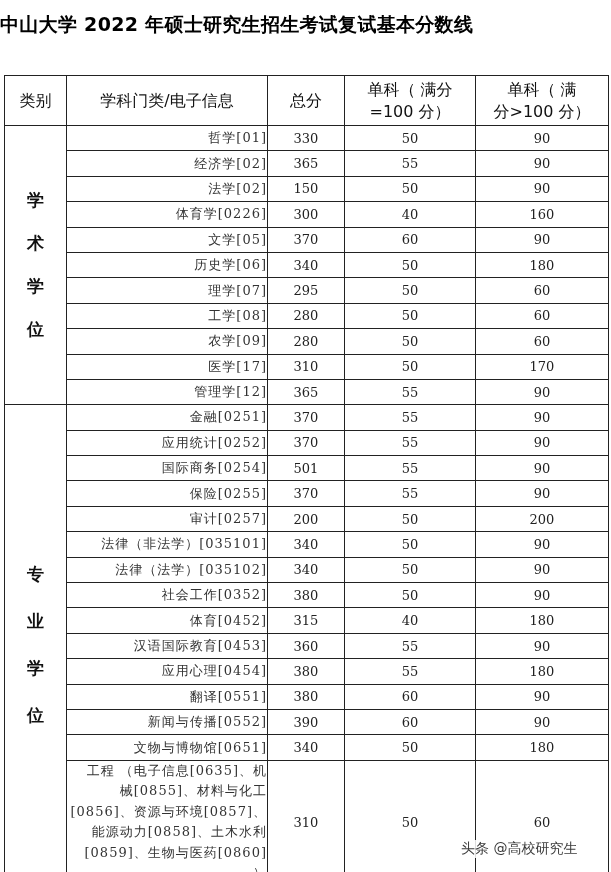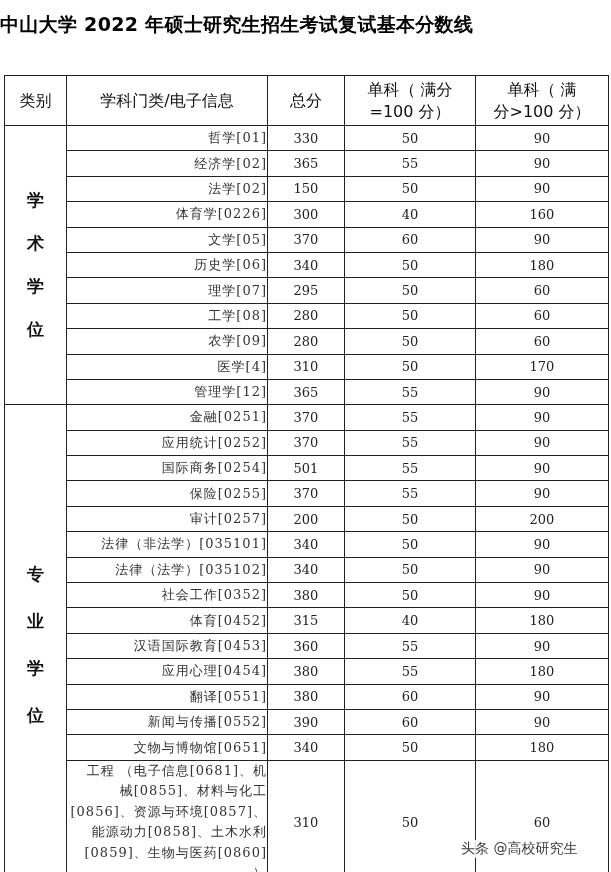--- a/index.html
+++ b/index.html
@@ -130,21 +130,21 @@
         <td class="num">50</td>
         <td class="num">60</td>
       </tr>
       <tr>
         <td class="name">农学[09]</td>
         <td class="num">280</td>
         <td class="num">50</td>
         <td class="num">60</td>
       </tr>
       <tr>
-        <td class="name">医学[4]</td>
+        <td class="name">医学[17]</td>
         <td class="num">310</td>
         <td class="num">50</td>
         <td class="num">170</td>
       </tr>
       <tr>
         <td class="name">管理学[12]</td>
         <td class="num">365</td>
         <td class="num">55</td>
         <td class="num">90</td>
       </tr>
@@ -233,21 +233,21 @@
         <td class="num">90</td>
       </tr>
       <tr>
         <td class="name">文物与博物馆[0651]</td>
         <td class="num">340</td>
         <td class="num">50</td>
         <td class="num">180</td>
       </tr>
       <tr>
         <td class="name multi">
-          <div>工程 （电子信息[0681]、机</div>
+          <div>工程 （电子信息[0635]、机</div>
           <div>械[0855]、材料与化工</div>
           <div>[0856]、资源与环境[0857]、</div>
           <div>能源动力[0858]、土木水利</div>
           <div>[0859]、生物与医药[0860] ）</div>
         </td>
         <td class="num">310</td>
         <td class="num">50</td>
         <td class="num">60</td>
       </tr>
     </tbody>

